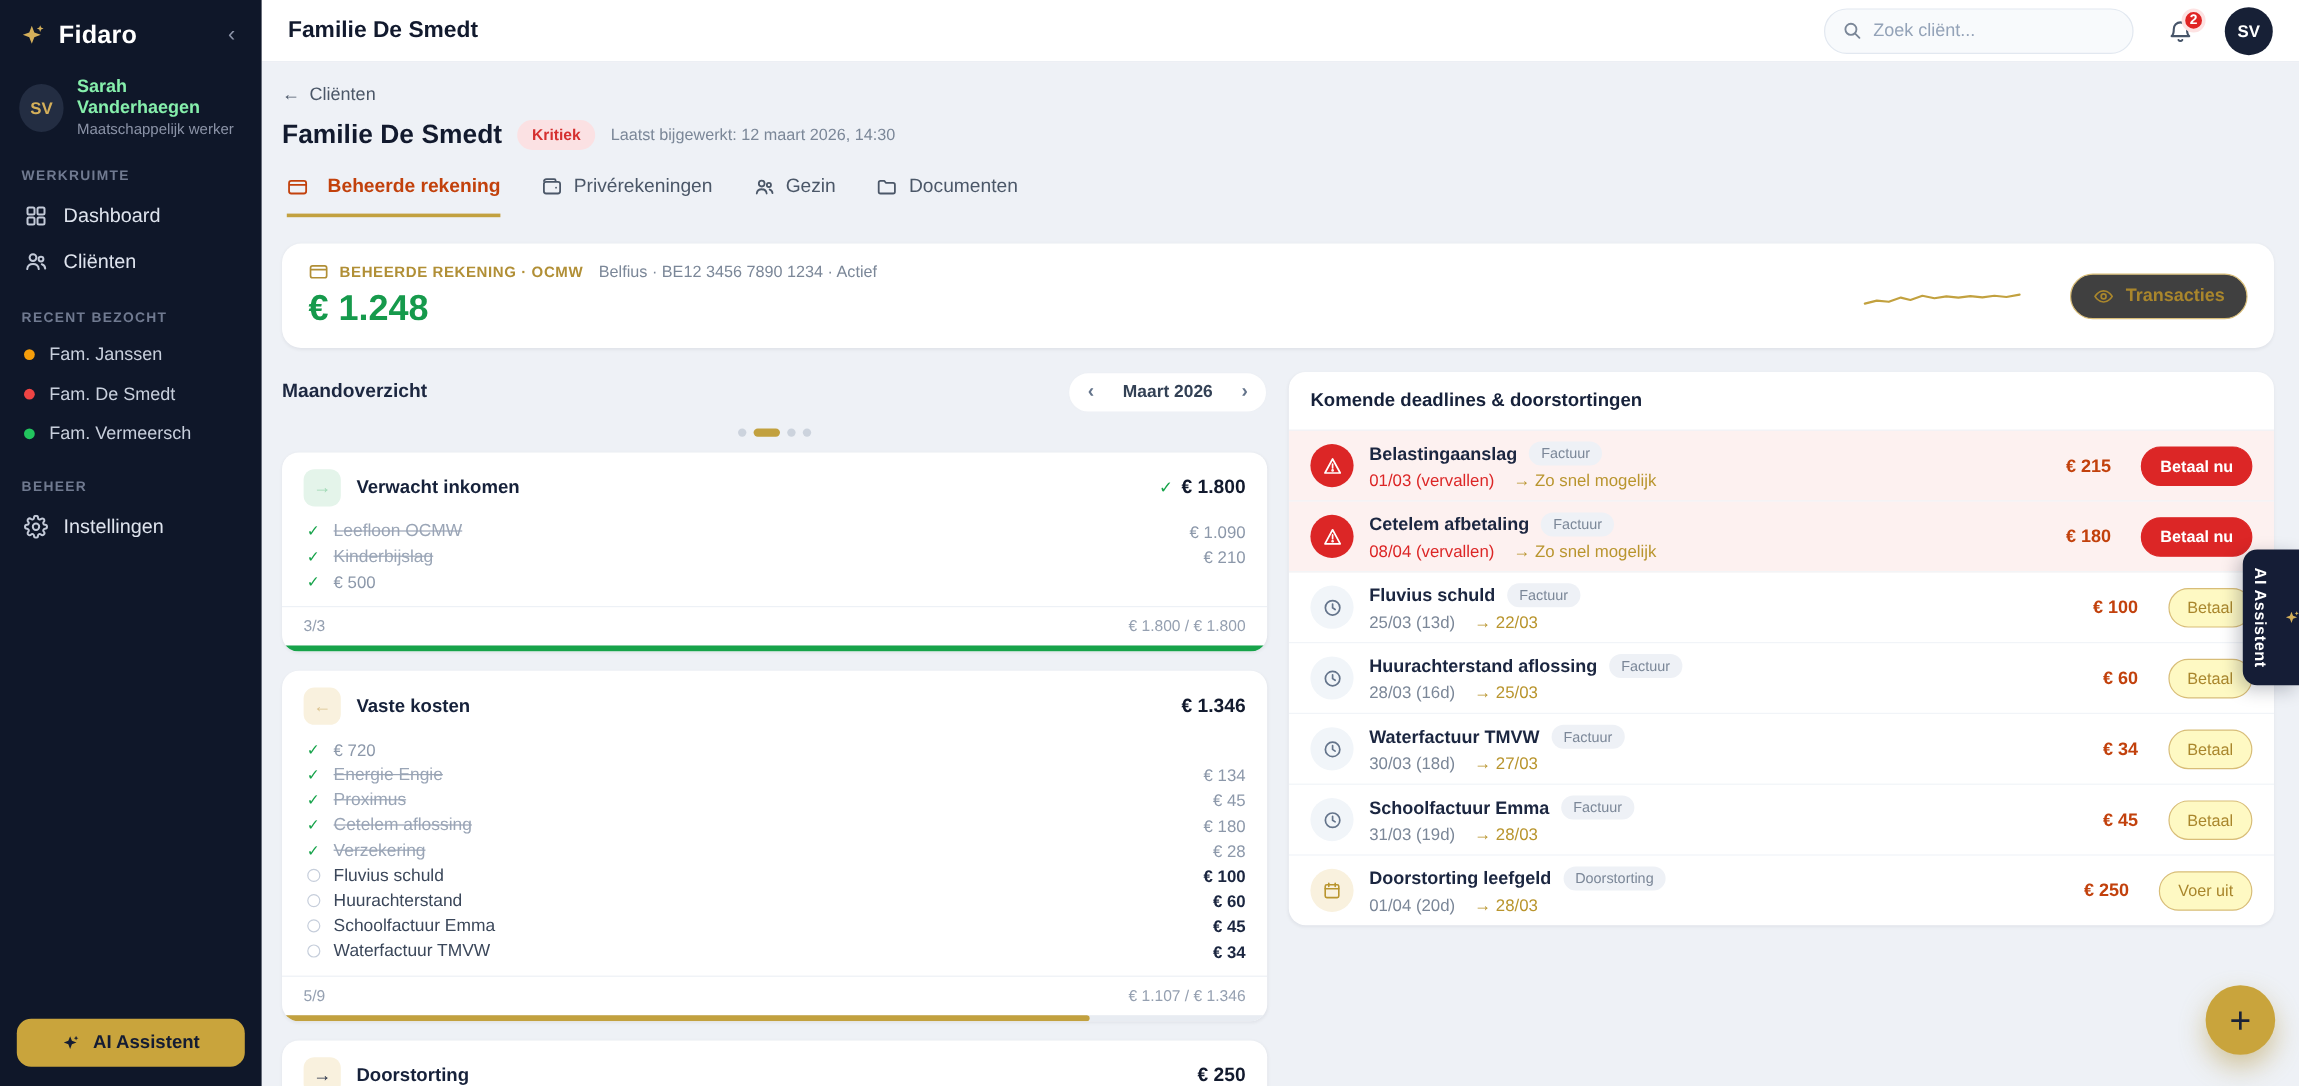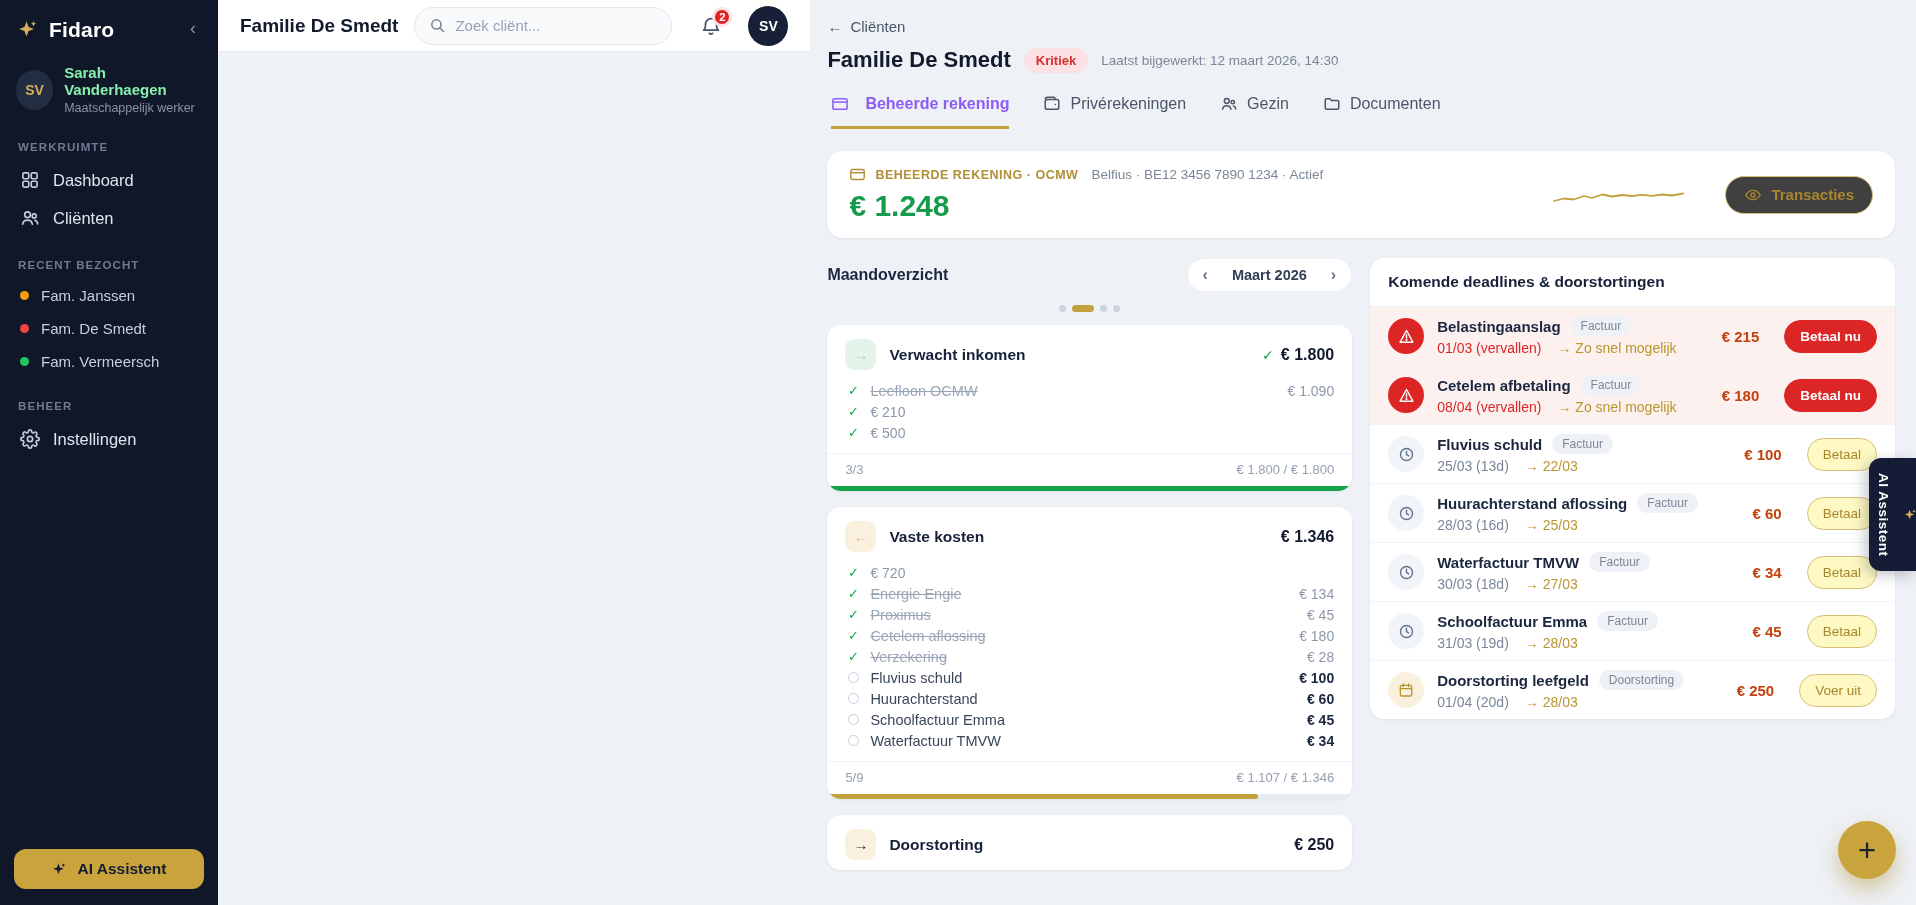--- a/index.html
+++ b/index.html
@@ -28,21 +28,21 @@
   .nav-item svg { flex:none; }
   .recent-item { display:flex; align-items:center; gap:12px; padding:8px 6px; font-size:15px; color:#c8cfdc; cursor:pointer; }
   .dot { width:9px; height:9px; border-radius:50%; flex:none; }
   .side-spacer { flex:1; }
   .ai-btn {
     background:#c9a43c; color:#141c33; border:none; border-radius:12px; height:40px;
     font-family:inherit; font-size:15.5px; font-weight:700; display:flex; align-items:center;
     justify-content:center; gap:9px; cursor:pointer; width:100%;
   }
   
-  .main { flex:1; display:flex; flex-direction:row; min-width:0; }
+  .main { flex:1; display:flex; flex-direction:column; min-width:0; }
   .topbar {
     height:52px; background:#fff; border-bottom:1px solid #e8ecf2;
     display:flex; align-items:center; padding:0 22px; gap:16px;
   }
   .topbar-title { font-size:19px; font-weight:800; color:#121a2e; flex:1; }
   .search-box {
     width:258px; height:38px; background:#f8fafc; border:1px solid #e2e8f0; border-radius:19px;
     display:flex; align-items:center; gap:9px; padding:0 14px;
   }
   .search-box input { border:none; outline:none; background:transparent; font-family:inherit; font-size:15px; color:#334155; width:100%; }
@@ -56,21 +56,21 @@
   .top-avatar { width:40px; height:40px; border-radius:50%; background:#172036; color:#fff; font-size:14px; font-weight:700; display:flex; align-items:center; justify-content:center; cursor:pointer; }
   .content { flex:1; padding:18px 21px 0 17px; overflow:hidden; position:relative; }
   .breadcrumb { display:flex; align-items:center; gap:8px; color:#4b5768; font-size:15px; cursor:pointer; width:fit-content; }
   .page-title-row { display:flex; align-items:center; gap:13px; margin-top:12px; }
   .page-title { font-size:22px; font-weight:800; color:#121a2e; }
   .crit-badge { background:#fbe1e3; color:#d53030; font-size:13px; font-weight:700; padding:5px 12px; border-radius:999px; }
   .updated { font-size:13.5px; color:#7b8798; }
   
   .tabs { display:flex; gap:34px; margin-top:22px; padding:0 4px; }
   .tab { display:flex; align-items:center; gap:9px; font-size:16px; color:#4b5768; padding-bottom:13px; cursor:pointer; border-bottom:3px solid transparent; }
-  .tab.active { color:#8b5cf6; font-weight:700; border-bottom-color:#c2a13f;gap:16px; }
+  .tab.active { color:#c2410c; font-weight:700; border-bottom-color:#c2a13f;gap:16px; }
   
   .balance-card {
     margin-top:22px; background:#fff; border-radius:16px; box-shadow:0 1px 3px rgba(15,23,42,.06);
     padding:15px 22px; display:flex; align-items:center;
   }
   .balance-left { flex:1; }
   .acct-label-row { display:flex; align-items:center; gap:9px; }
   .acct-label { font-size:12.5px; font-weight:800; color:#b18f36; letter-spacing:.5px; }
   .acct-meta { font-size:13.5px; color:#7b8798; margin-left:4px; }
   .balance-amount { font-size:30px; font-weight:800; color:#169a4c; margin-top:6px; }
@@ -366,20 +366,21 @@
                 <span class="mark">
                   <span class="chk">✓</span>
                 </span>
                 <span class="bname">Leefloon OCMW</span>
                 <span class="bamt">€ 1.090</span>
               </div>
               <div class="bitem done">
                 <span class="mark">
                   <span class="chk">✓</span>
                 </span>
+                <span class="bname">Kinderbijslag</span>
                 <span class="bamt">€ 210</span>
               </div>
               <div class="bitem done">
                 <span class="mark">
                   <span class="chk">✓</span>
                 </span>
                 <span class="bamt">€ 500</span>
               </div>
             </div>
           <div class="bfoot">

